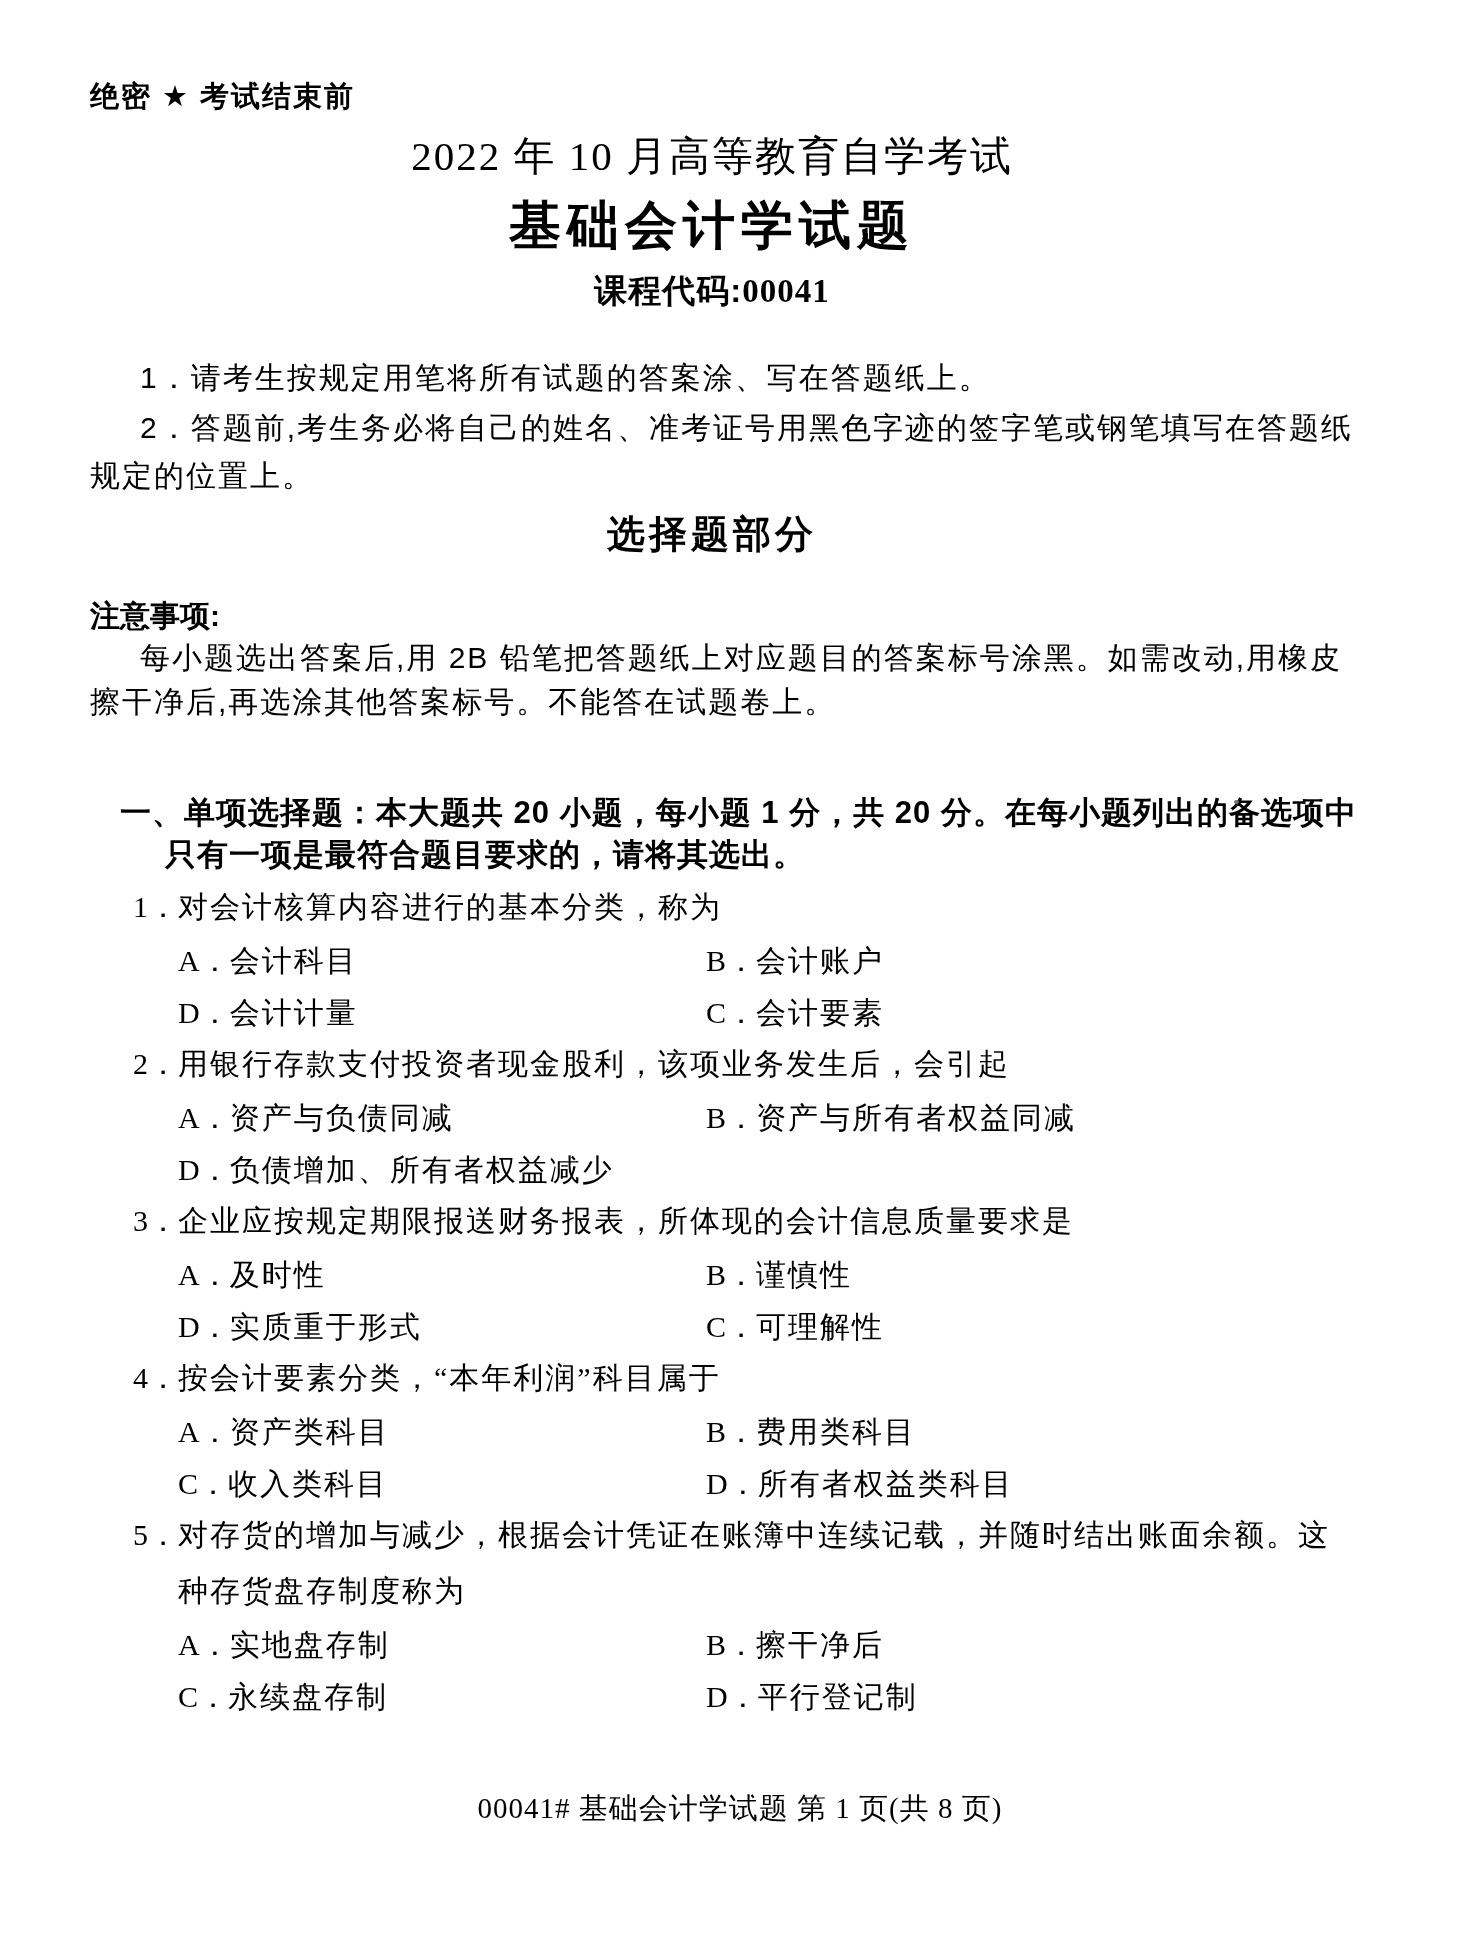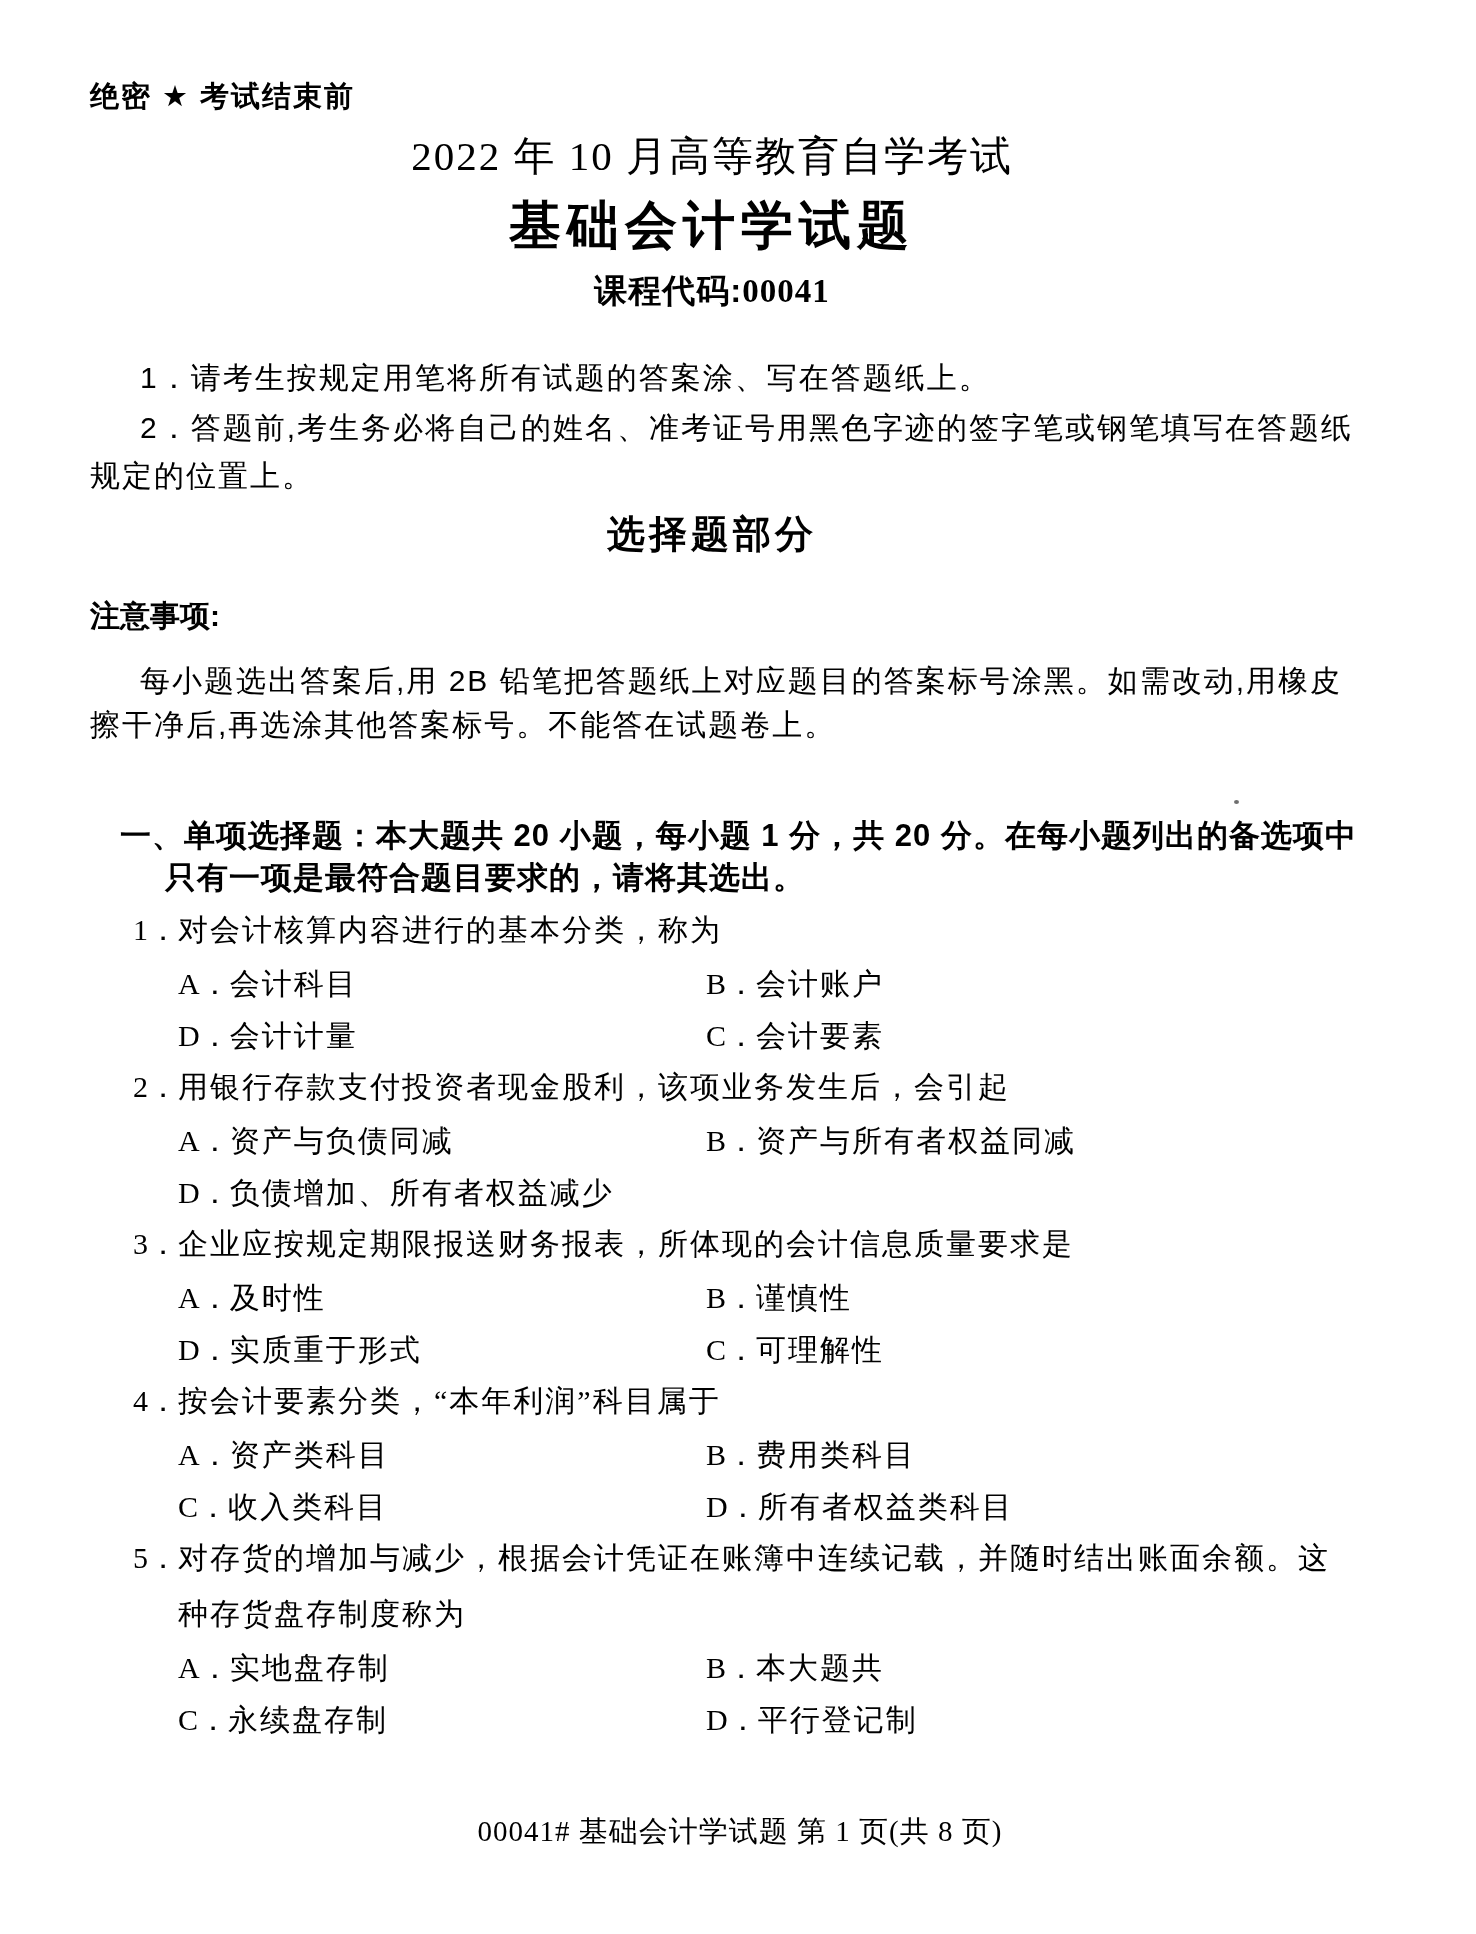--- a/index.html
+++ b/index.html
@@ -38,21 +38,21 @@
 
   .gi-1  { margin-top:50px; }
   .gi-2a { margin-top:14px; }
   .gi-2b { margin-top:12px; }
 
   .section-title {
     margin-top:18px; font-size:38px; line-height:44px; font-weight:bold;
     letter-spacing:4px;
   }
   .notice-label { margin-top:42px; font-size:30px; line-height:36px; font-weight:bold; }
-  .notice-1 { margin-top:29px; }
+  .notice-1 { margin-top:6px; }
   .notice-2 { margin-top:8px; }
 
   .part-heading-1 {
     margin-top:74px; font-size:31px; line-height:38px; font-weight:bold;
     padding-left:30px; letter-spacing:1px; white-space:nowrap;
   }
   .part-heading-2 {
     margin-top:4px; font-size:31px; line-height:38px; font-weight:bold;
     padding-left:75px; letter-spacing:1px; white-space:nowrap;
   }
@@ -142,21 +142,21 @@
       <div class="opt"><span class="opt-label">C．</span><span>收入类科目</span></div>
       <div class="opt"><span class="opt-label">D．</span><span>所有者权益类科目</span></div>
     </div>
   </div>
 
   <div>
     <p class="q-stem serif"><span class="q-num">5．</span><span>对存货的增加与减少，根据会计凭证在账簿中连续记载，并随时结出账面余额。这</span></p>
     <p class="q-stem-cont serif">种存货盘存制度称为</p>
     <div class="options">
       <div class="opt"><span class="opt-label">A．</span><span>实地盘存制</span></div>
-      <div class="opt"><span class="opt-label">B．</span><span>本大题共</span></div>
+      <div class="opt"><span class="opt-label">B．</span><span>擦干净后</span></div>
       <div class="opt"><span class="opt-label">C．</span><span>永续盘存制</span></div>
       <div class="opt"><span class="opt-label">D．</span><span>平行登记制</span></div>
     </div>
   </div>
 
   <div class="footer-line serif">00041# 基础会计学试题 第 1 页(共 8 页)</div>
 </div>
 
 <div class="speck"></div>
 

